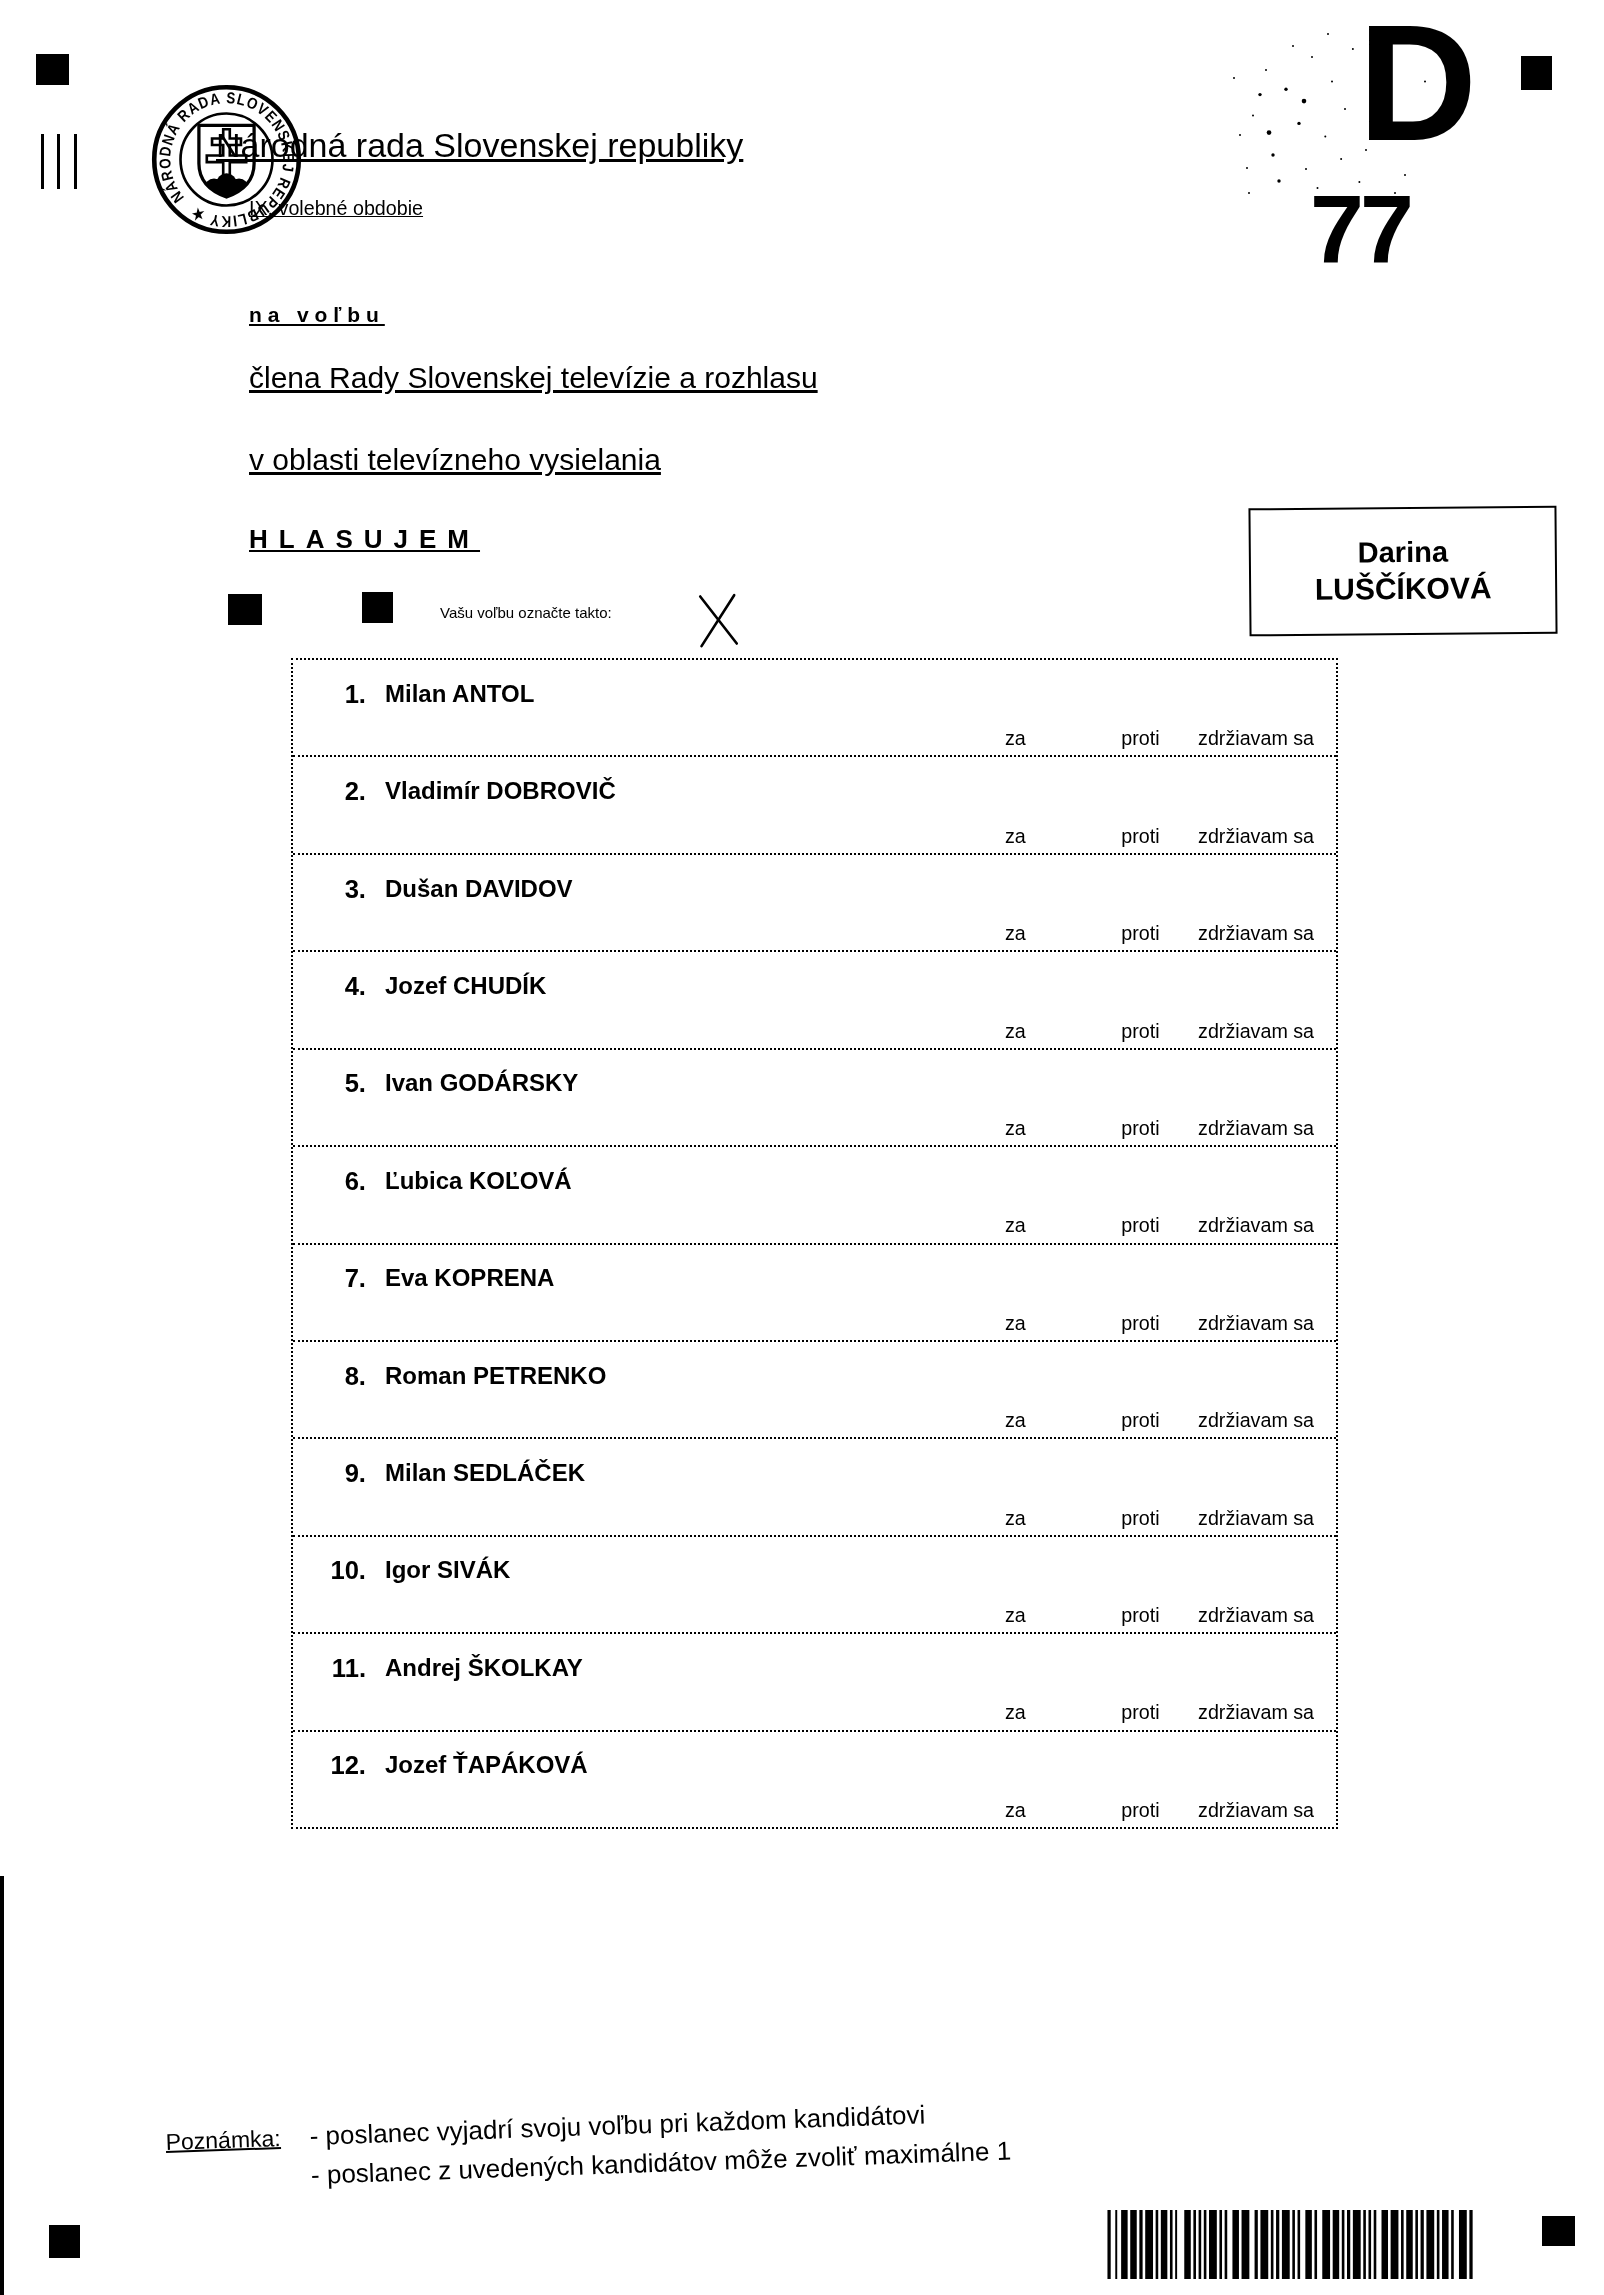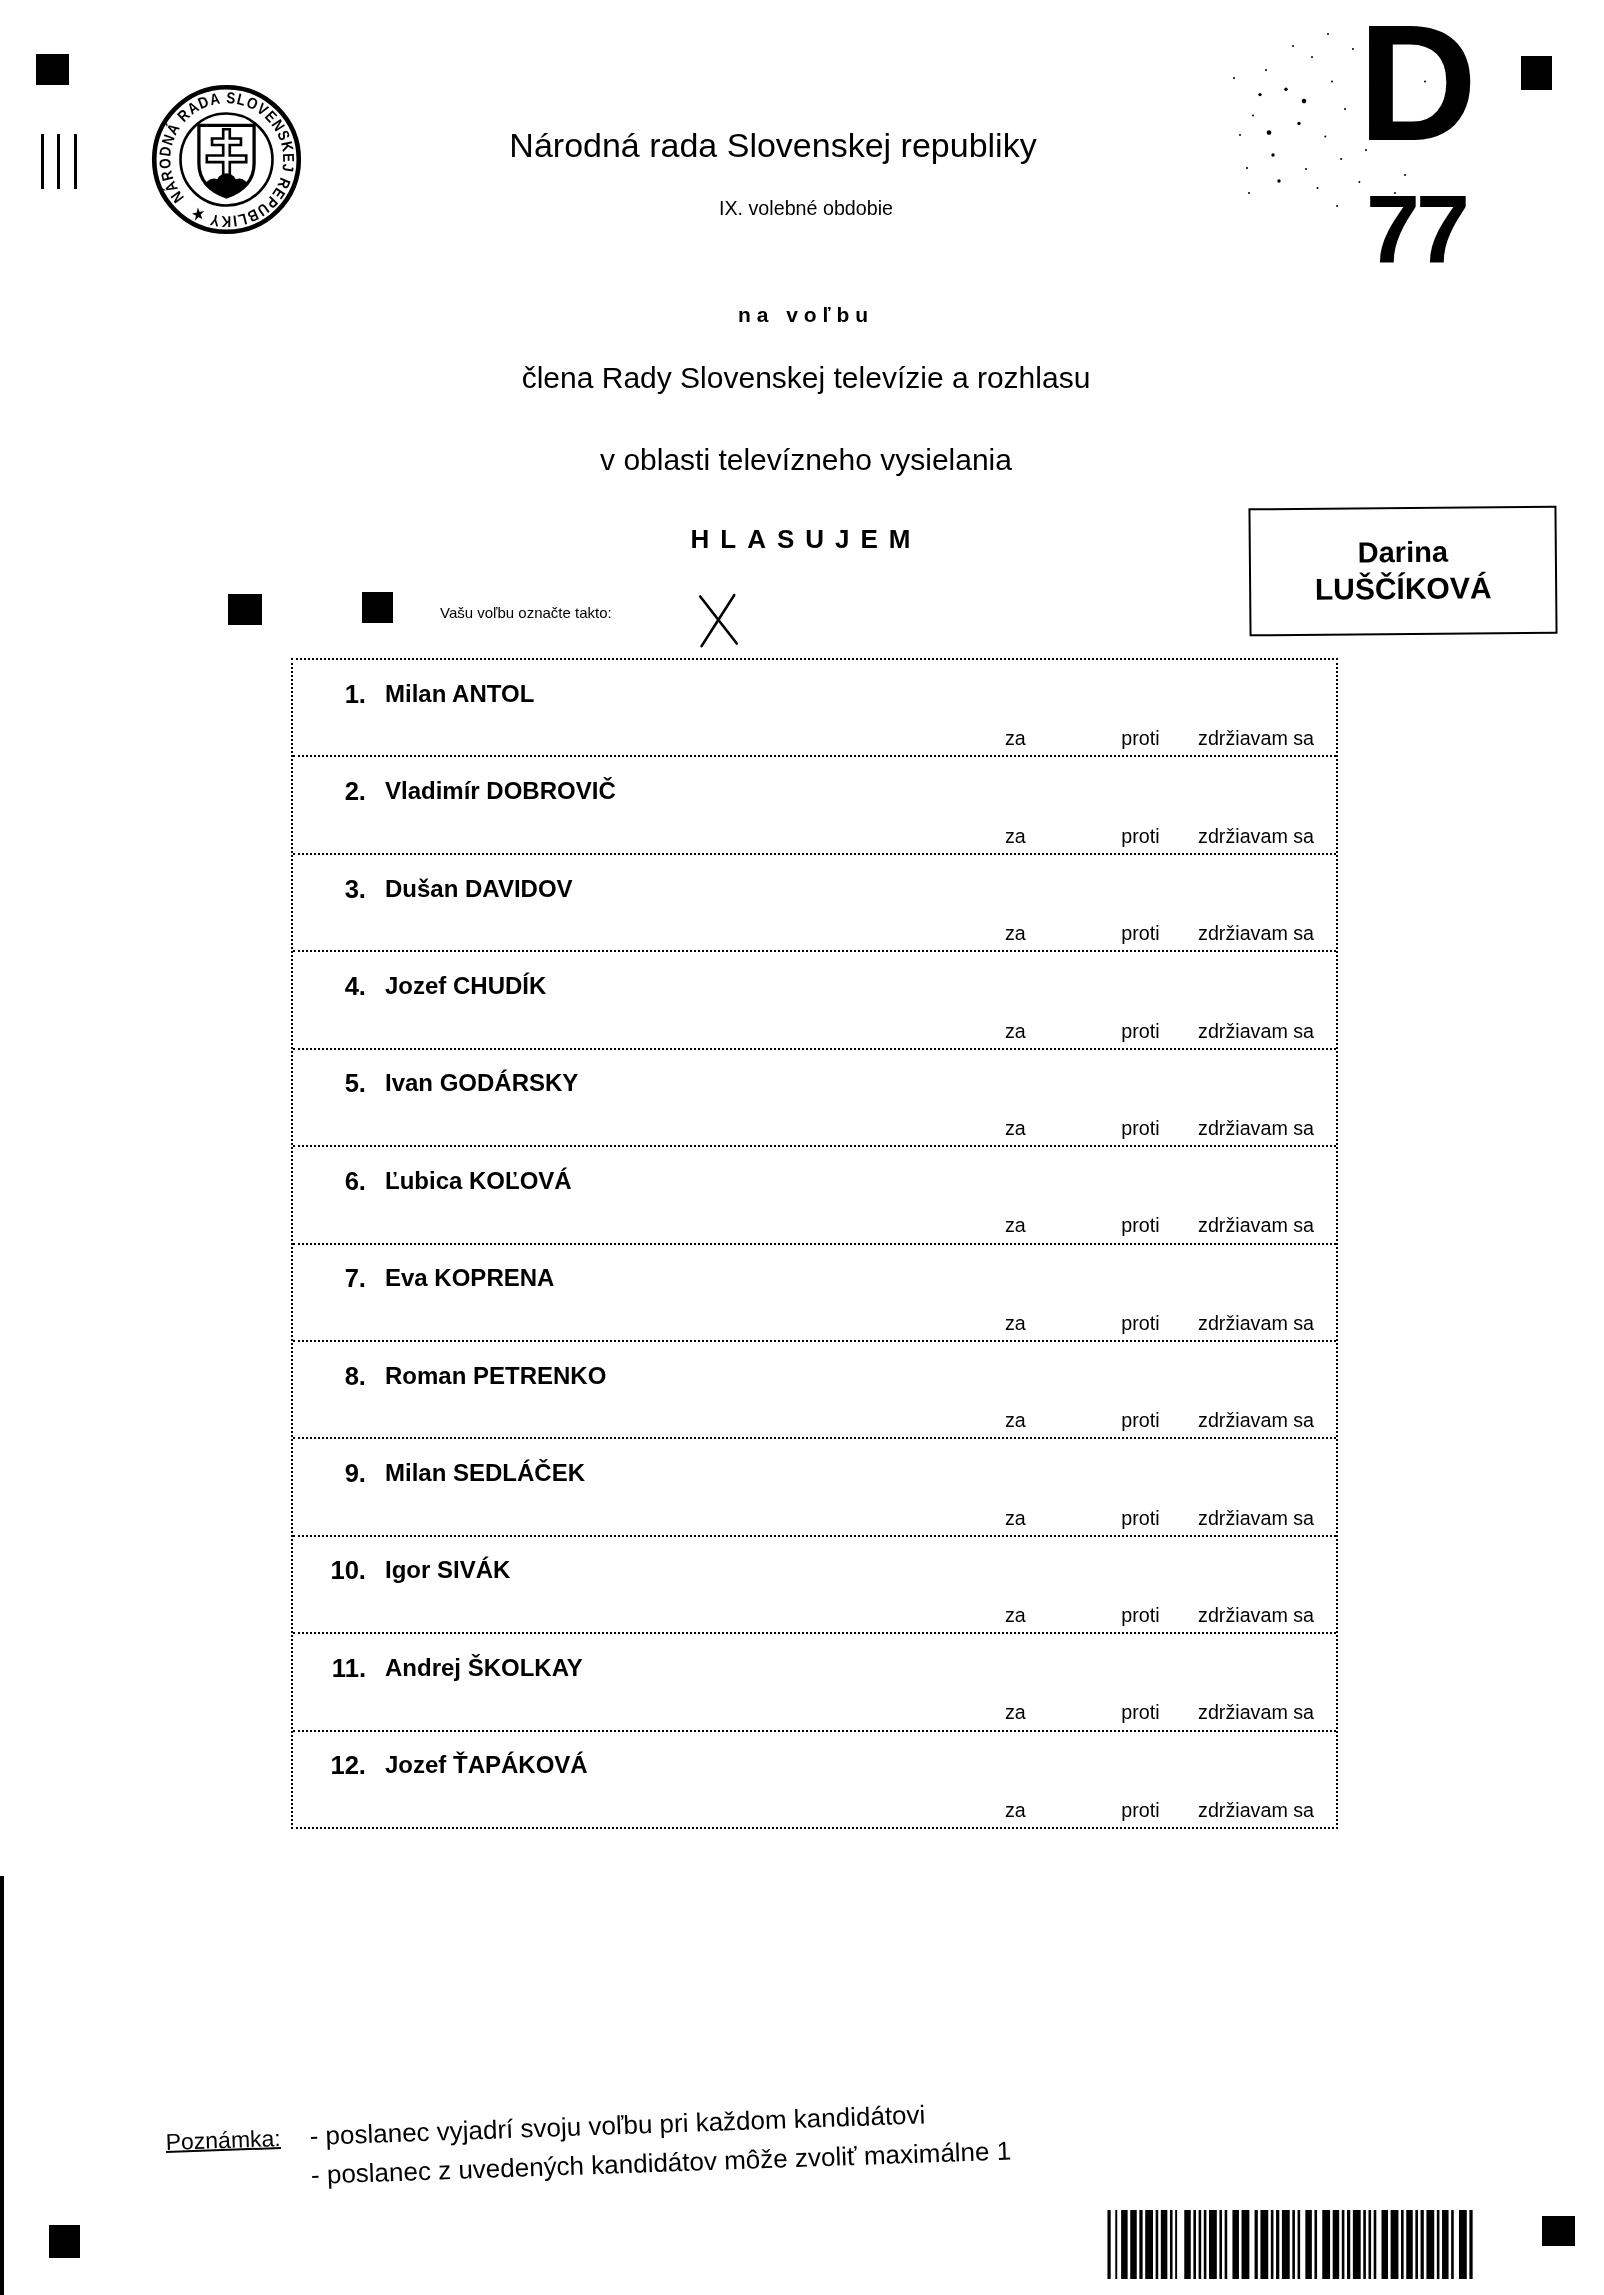--- a/index.html
+++ b/index.html
@@ -10,32 +10,32 @@
     overflow:hidden;
   }
   .abs { position:absolute; }
   .sq { position:absolute; background:#000; }
 
   
   #regbars { position:absolute; left:41px; top:134px; width:37px; height:55px; }
   #regbars .bar { position:absolute; top:0; width:2.6px; height:55px; background:#000; }
 
   
-  .hline { position:absolute; left:249px; width:1114px; text-align:center; white-space:nowrap; }
+  .hline { position:absolute; left:249px; width:1114px; text-align:left; white-space:nowrap;text-decoration:underline; }
   #org-name   { left:216px; top:126px;  font-size:34px; }
   #org-term   { top:197px;  font-size:19.7px; }
   #doc-title  { top:250px;  font-size:27.5px; font-weight:700; letter-spacing:9.2px; }
   #doc-sub    { top:303px;  font-size:21px; font-weight:700; letter-spacing:5.9px; }
   #elect1     { top:361px;  font-size:30px; }
   #elect2     { top:443px;  font-size:30px; }
   #vote-head  { top:524px;  font-size:26px; font-weight:700; letter-spacing:11px; }
 
   
   #ballot-letter { position:absolute; left:1358px; top:1.3px; font-size:165px; font-weight:700; line-height:1; }
-  #ballot-number { position:absolute; left:1366px; top:181px; font-size:97px; font-weight:700; line-height:1; letter-spacing:-3.9px; }
+  #ballot-number { position:absolute; left:1310px; top:181px; font-size:97px; font-weight:700; line-height:1; letter-spacing:-3.9px; }
   #d-noise { position:absolute; left:1344px; top:108px; width:2px; height:2px; background:#000; border-radius:50%;
     box-shadow:
       -79px -39px 0 0 #000, -59px -19.7px 0 0.7px #000, -92px 6.6px 0 0 #000, -46px 14.4px 0 0.7px #000,
       -33px -52px 0 0 #000, -19.7px 27.5px 0 0 #000, -72px 46px 0 0.7px #000, -39px 60px 0 0 #000,
       -13px -27.5px 0 0 #000, 7.9px -60px 0 0 #000, -105px 26px 0 0 #000, -85px -14.4px 0 0.7px #000,
       21px 41px 0 0 #000, -52px -63px 0 0 #000, -27.5px 79px 0 0 #000, -66px 72px 0 0.7px #000,
       41px -47px 0 0 #000, -98px 59px 0 0 #000, 14.4px 73px 0 0 #000, -3.9px 50px 0 0 #000,
       -111px -31px 0 0 #000, -41px -7.9px 0 1.3px #000, 30px 21px 0 0 #000, -17px -75px 0 0 #000,
       60px 66px 0 0 #000, -76px 23.6px 0 1.3px #000, 80px -27.5px 0 0 #000, -96px 84px 0 0 #000,
       50px 84px 0 0 #000, -7.9px 97px 0 0 #000; }

